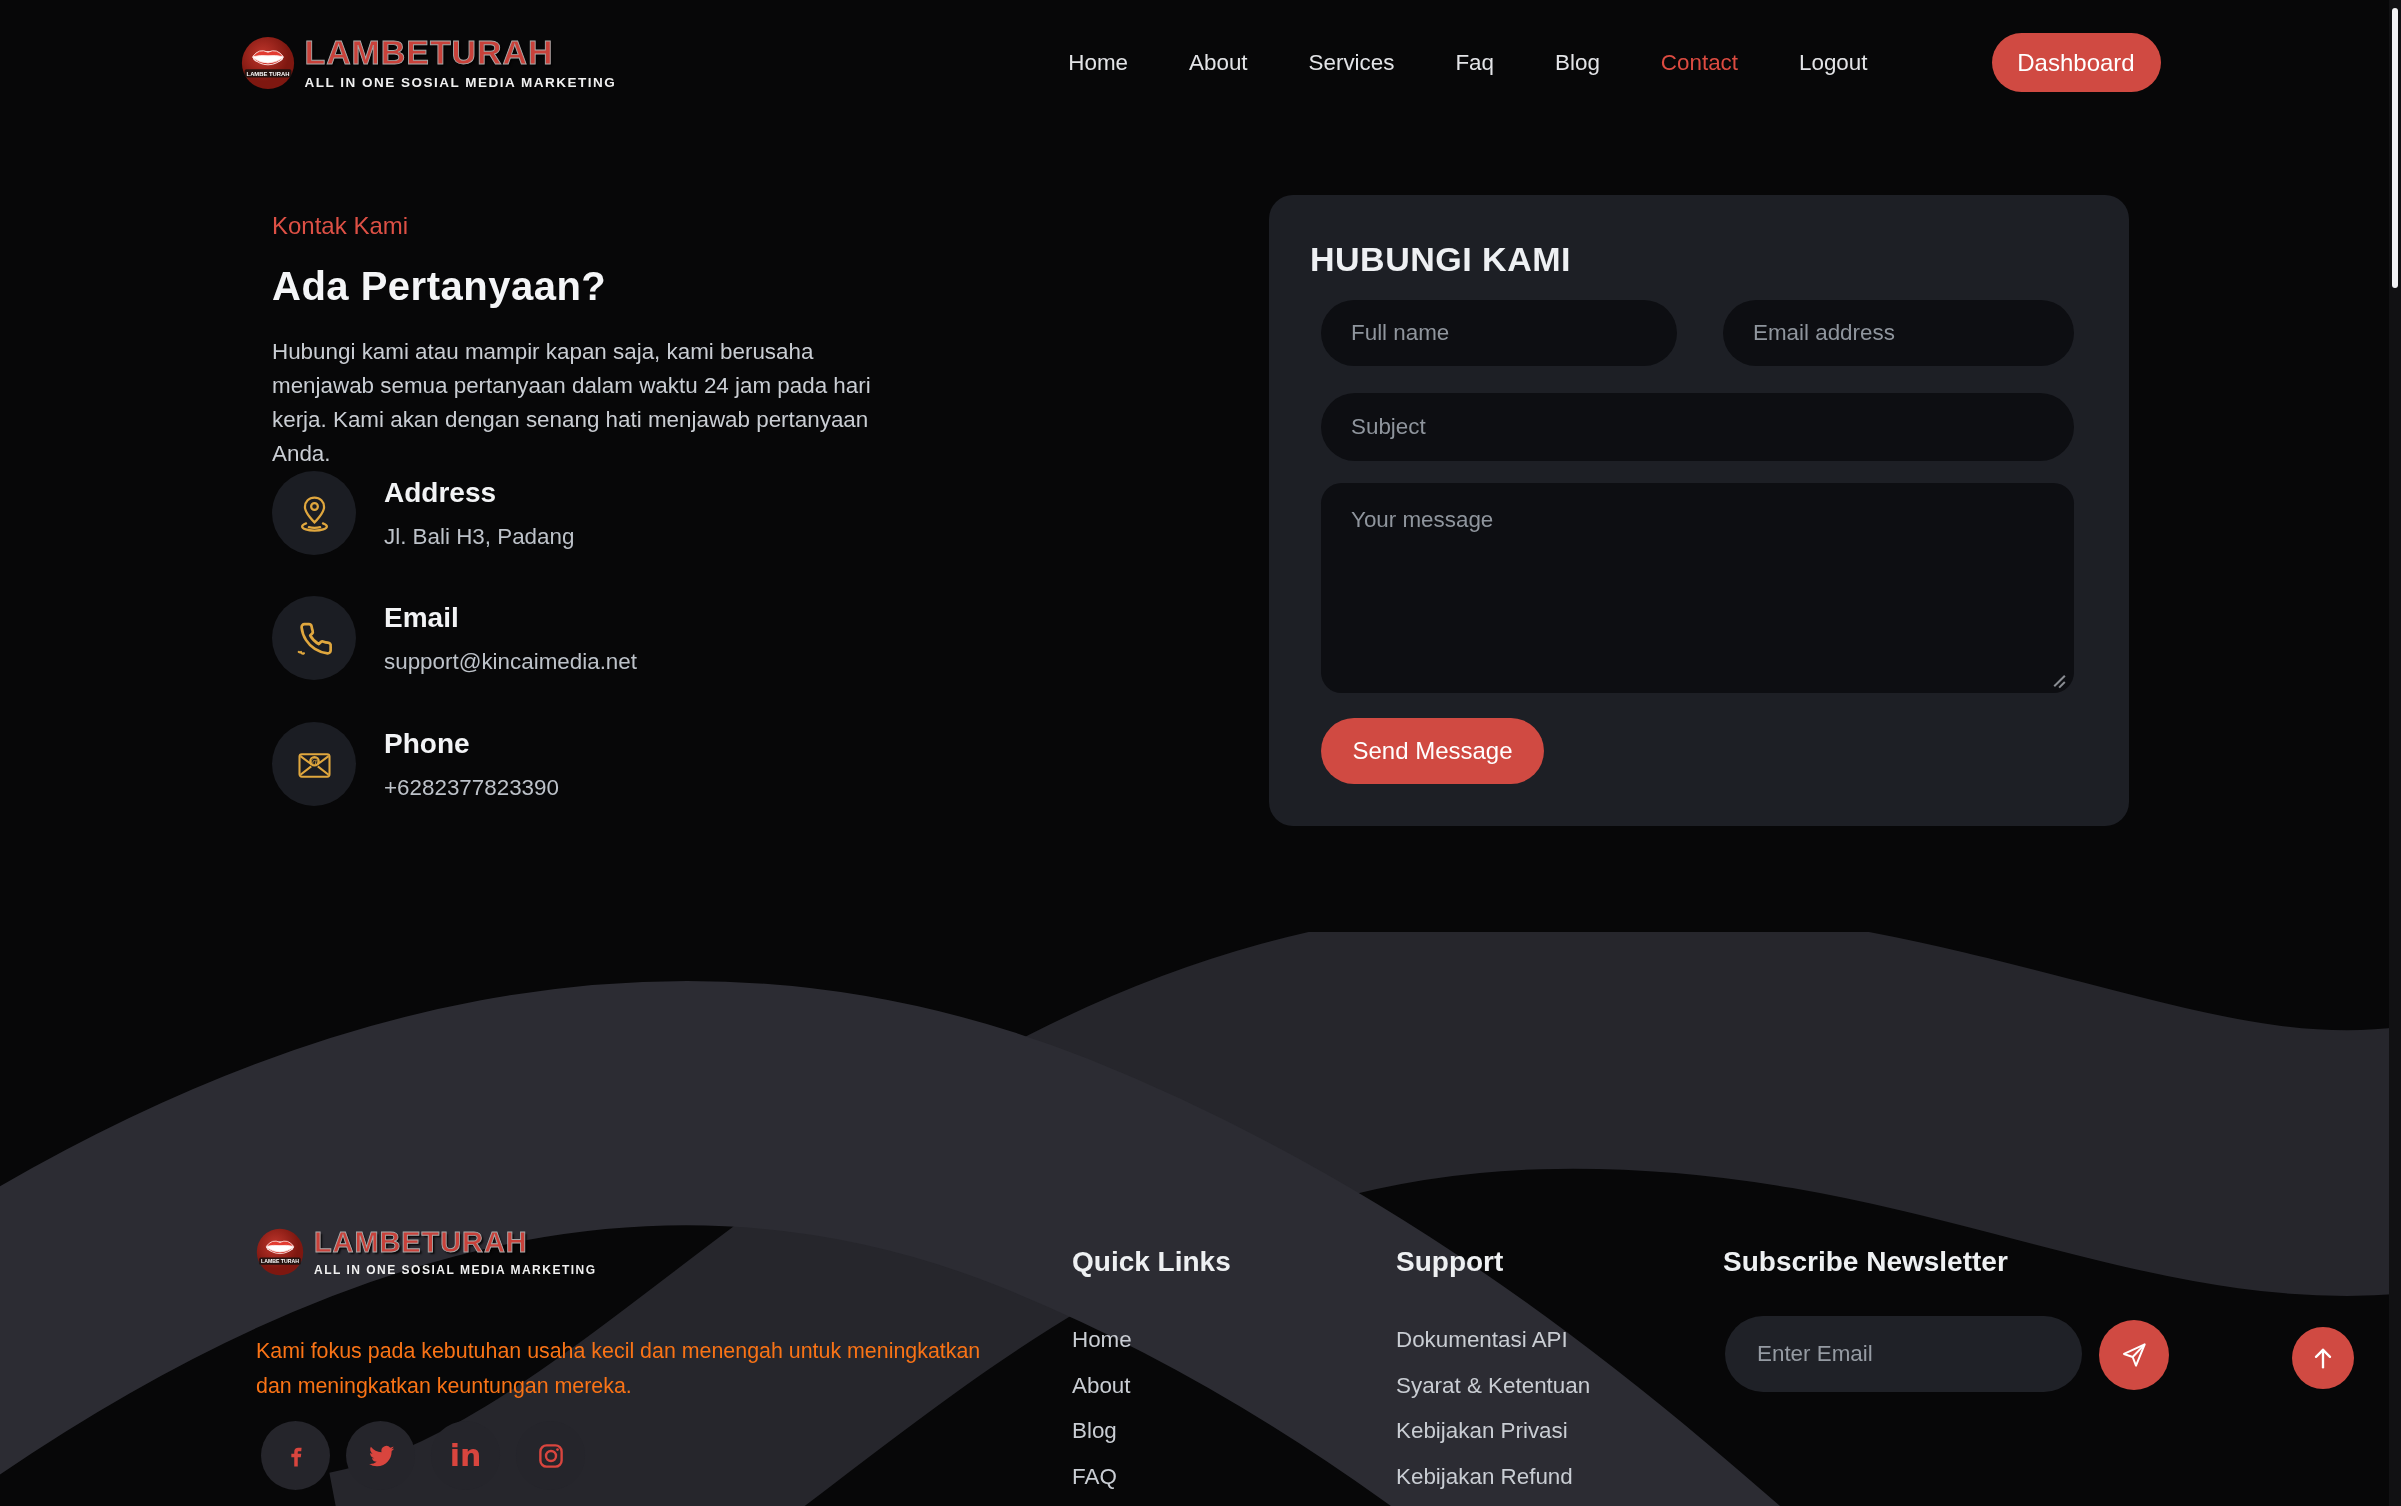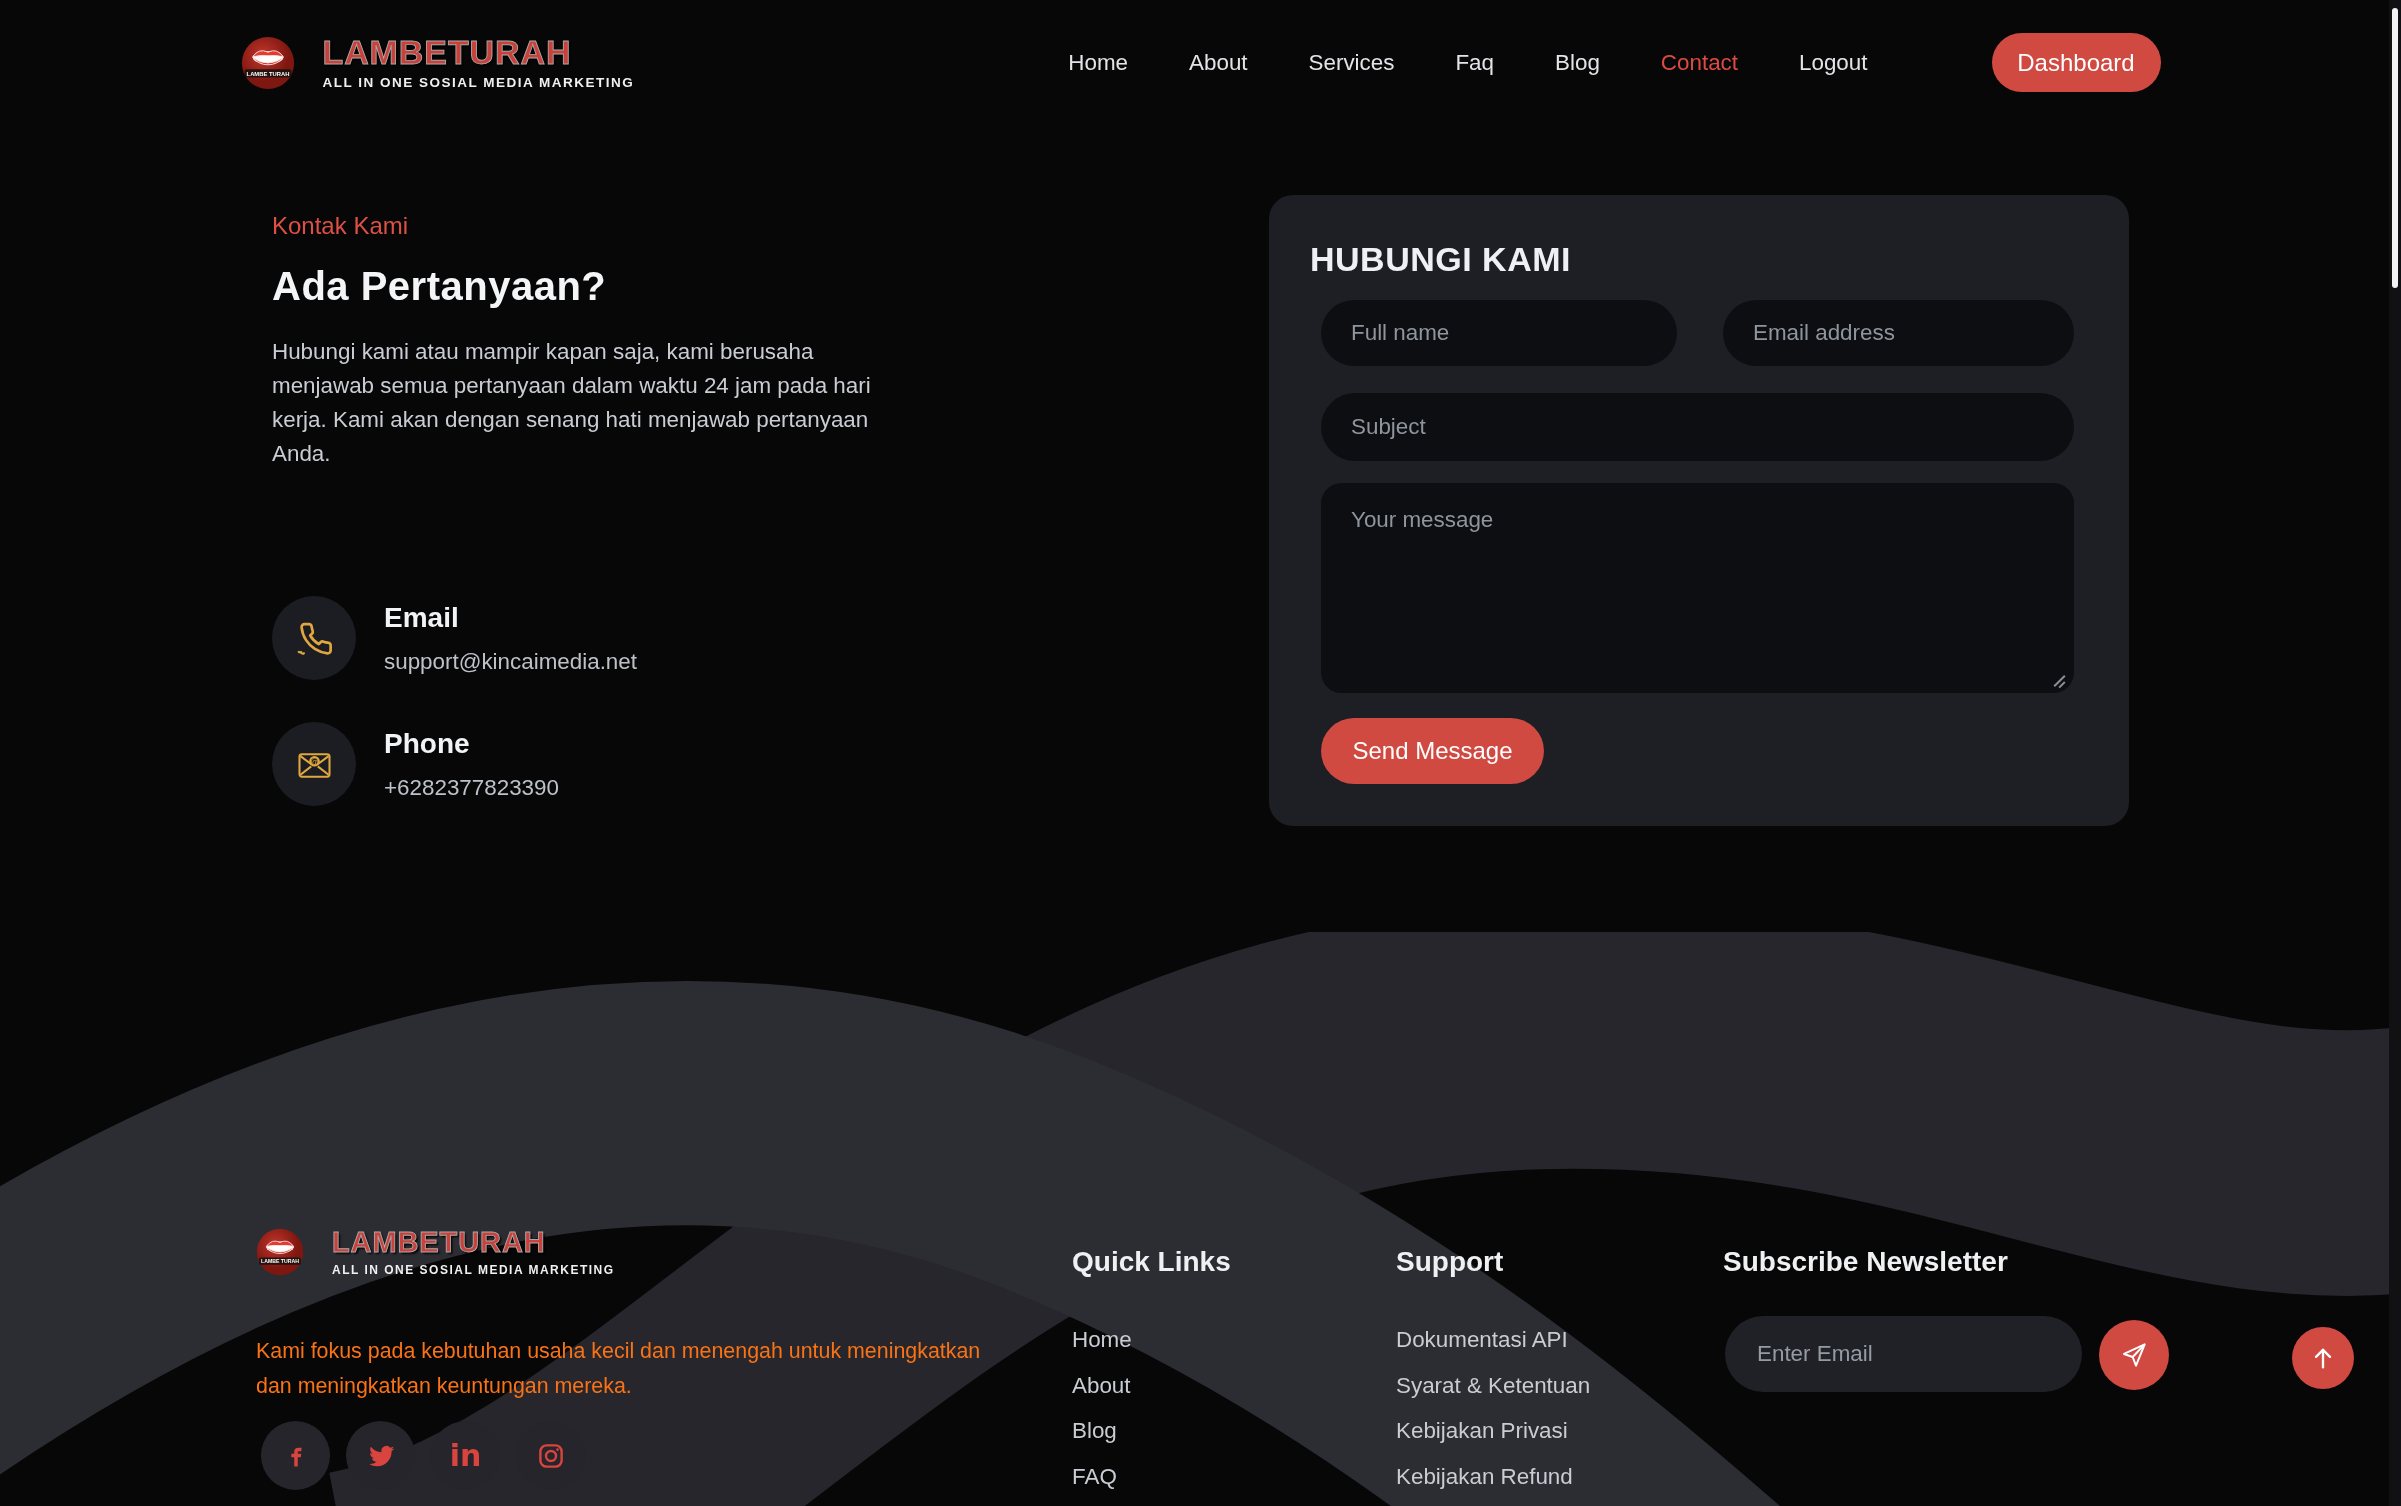--- a/index.html
+++ b/index.html
@@ -13,21 +13,21 @@
   
   #wave-svg { position:absolute; left:0; top:932px; width:2401px; height:578px; }
 
   
   .scroll-track { position:absolute; right:0; top:0; width:12px; height:1507px; background:#111113; }
   .scroll-thumb { position:absolute; right:2.8px; top:7.5px; width:6.5px; height:280px; background:#f2f2f4; border-radius:3.7px; }
 
   
   .navbar { position:absolute; left:0; top:0; width:2401px; height:125px; display:flex; align-items:center; }
   .nav-inner { width:1920px; margin:0 auto; display:flex; align-items:center; justify-content:space-between; }
-  .logo { display:flex; align-items:center; gap:28px; cursor:pointer; }
+  .logo { display:flex; align-items:center; gap:10px; cursor:pointer; }
   .logo-text { display:flex; flex-direction:column; }
   .logo-brand {
     color:#c9413a; font-size:34px; font-weight:bold; letter-spacing:0.9px; line-height:1;
     -webkit-text-stroke:0.9px #a9a9a9; text-shadow:1.9px 1.9px 1.9px rgba(0,0,0,.8);
   }
   .logo-tagline { color:#f0f0f0; font-size:13.5px; letter-spacing:1.5px; margin-top:6.5px; font-weight:bold; }
   .footer .logo-brand { font-size:29px; }
   .footer .logo-tagline { font-size:12px; margin-top:5.6px; }
 
   .nav-links { display:flex; align-items:center; gap:61px; }
@@ -143,20 +143,34 @@
         <span class="nav-link">Logout</span>
         <button class="btn-dashboard">Dashboard</button>
       </div>
     </div>
   </div>
 
   <div class="eyebrow">Kontak Kami</div>
   <div class="page-title">Ada Pertanyaan?</div>
   <div class="lead">Hubungi kami atau mampir kapan saja, kami berusaha menjawab semua pertanyaan dalam waktu 24 jam pada hari kerja. Kami akan dengan senang hati menjawab pertanyaan Anda.</div>
 
+  <div class="info-item" style="top:471px;">
+    <div class="info-icon-wrap">
+      <svg width="45" height="45" viewBox="0 0 48 48" fill="none" stroke="#e0a73e" stroke-width="2.4">
+        <path d="M24 7c-6 0-10.2 4.5-10.2 10 0 6.8 10.2 16.5 10.2 16.5S34.2 23.8 34.2 17C34.2 11.5 30 7 24 7z"></path>
+        <circle cx="24" cy="16.5" r="3.6"></circle>
+        <path d="M15 34.5c-2.6.9-4.2 2.1-4.2 3.4 0 2.4 5.9 4.3 13.2 4.3s13.2-1.9 13.2-4.3c0-1.3-1.6-2.5-4.2-3.4" stroke-linecap="round"></path>
+        <path d="M18 38.6c1.8.5 3.9.7 6 .7s4.2-.2 6-.7" stroke-linecap="round"></path>
+      </svg>
+    </div>
+    <div>
+      <div class="info-title">Address</div>
+      <div class="info-value">Jl. Bali H3, Padang</div>
+    </div>
+  </div>
 
   <div class="info-item" style="top:596px;">
     <div class="info-icon-wrap">
       <svg width="43" height="43" viewBox="0 0 24 24" fill="none" stroke="#e0a73e" stroke-width="1.5" stroke-linecap="round" stroke-linejoin="round">
         <path d="M21 16.3v2.4a1.6 1.6 0 0 1-1.75 1.6 16.2 16.2 0 0 1-7.05-2.5 16 16 0 0 1-4.9-4.9A16.2 16.2 0 0 1 4.8 5.75 1.6 1.6 0 0 1 6.4 4h2.4a1.6 1.6 0 0 1 1.6 1.38c.1.76.29 1.5.56 2.25a1.6 1.6 0 0 1-.36 1.69l-1 1a12.8 12.8 0 0 0 4.8 4.8l1-1a1.6 1.6 0 0 1 1.69-.36c.74.27 1.49.45 2.25.56A1.6 1.6 0 0 1 21 16.3z"></path>
         <path d="M3.2 19.5c.5.4 1 .3 1.3 0M4.8 20.2c.5.4 1 .3 1.3 0" stroke-width="1.2"></path>
       </svg>
     </div>
     <div>
       <div class="info-title">Email</div>

